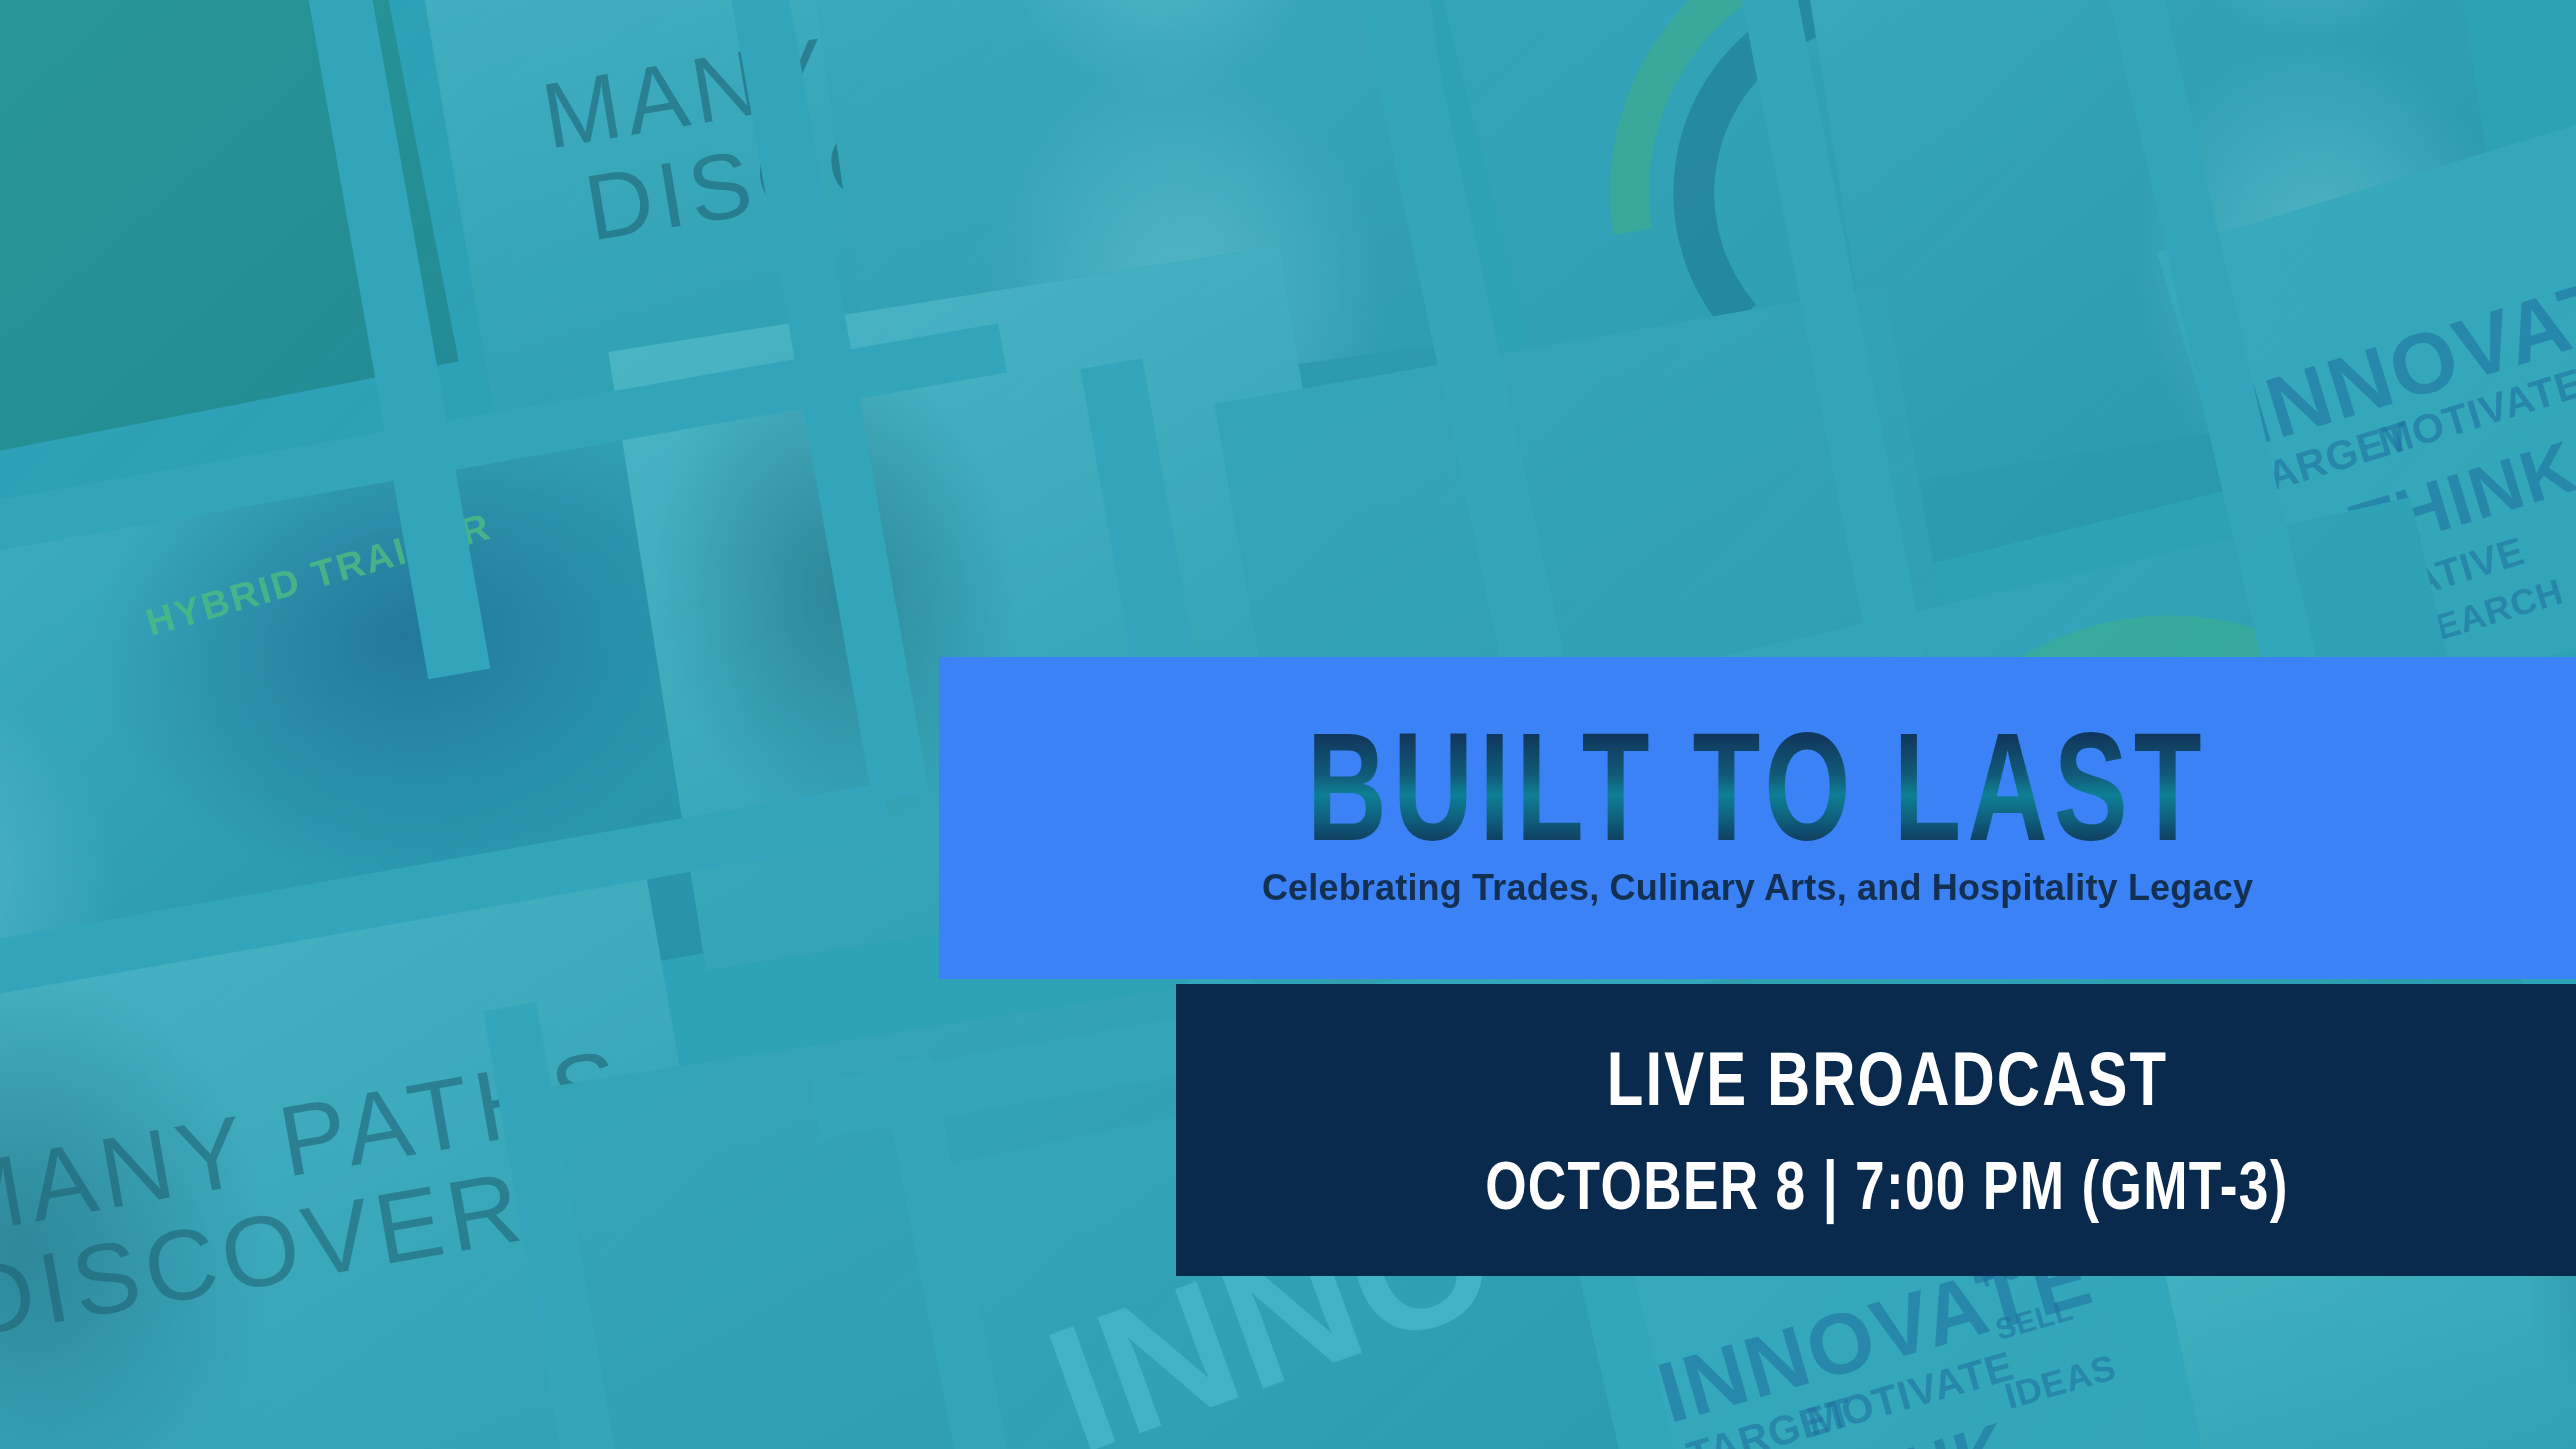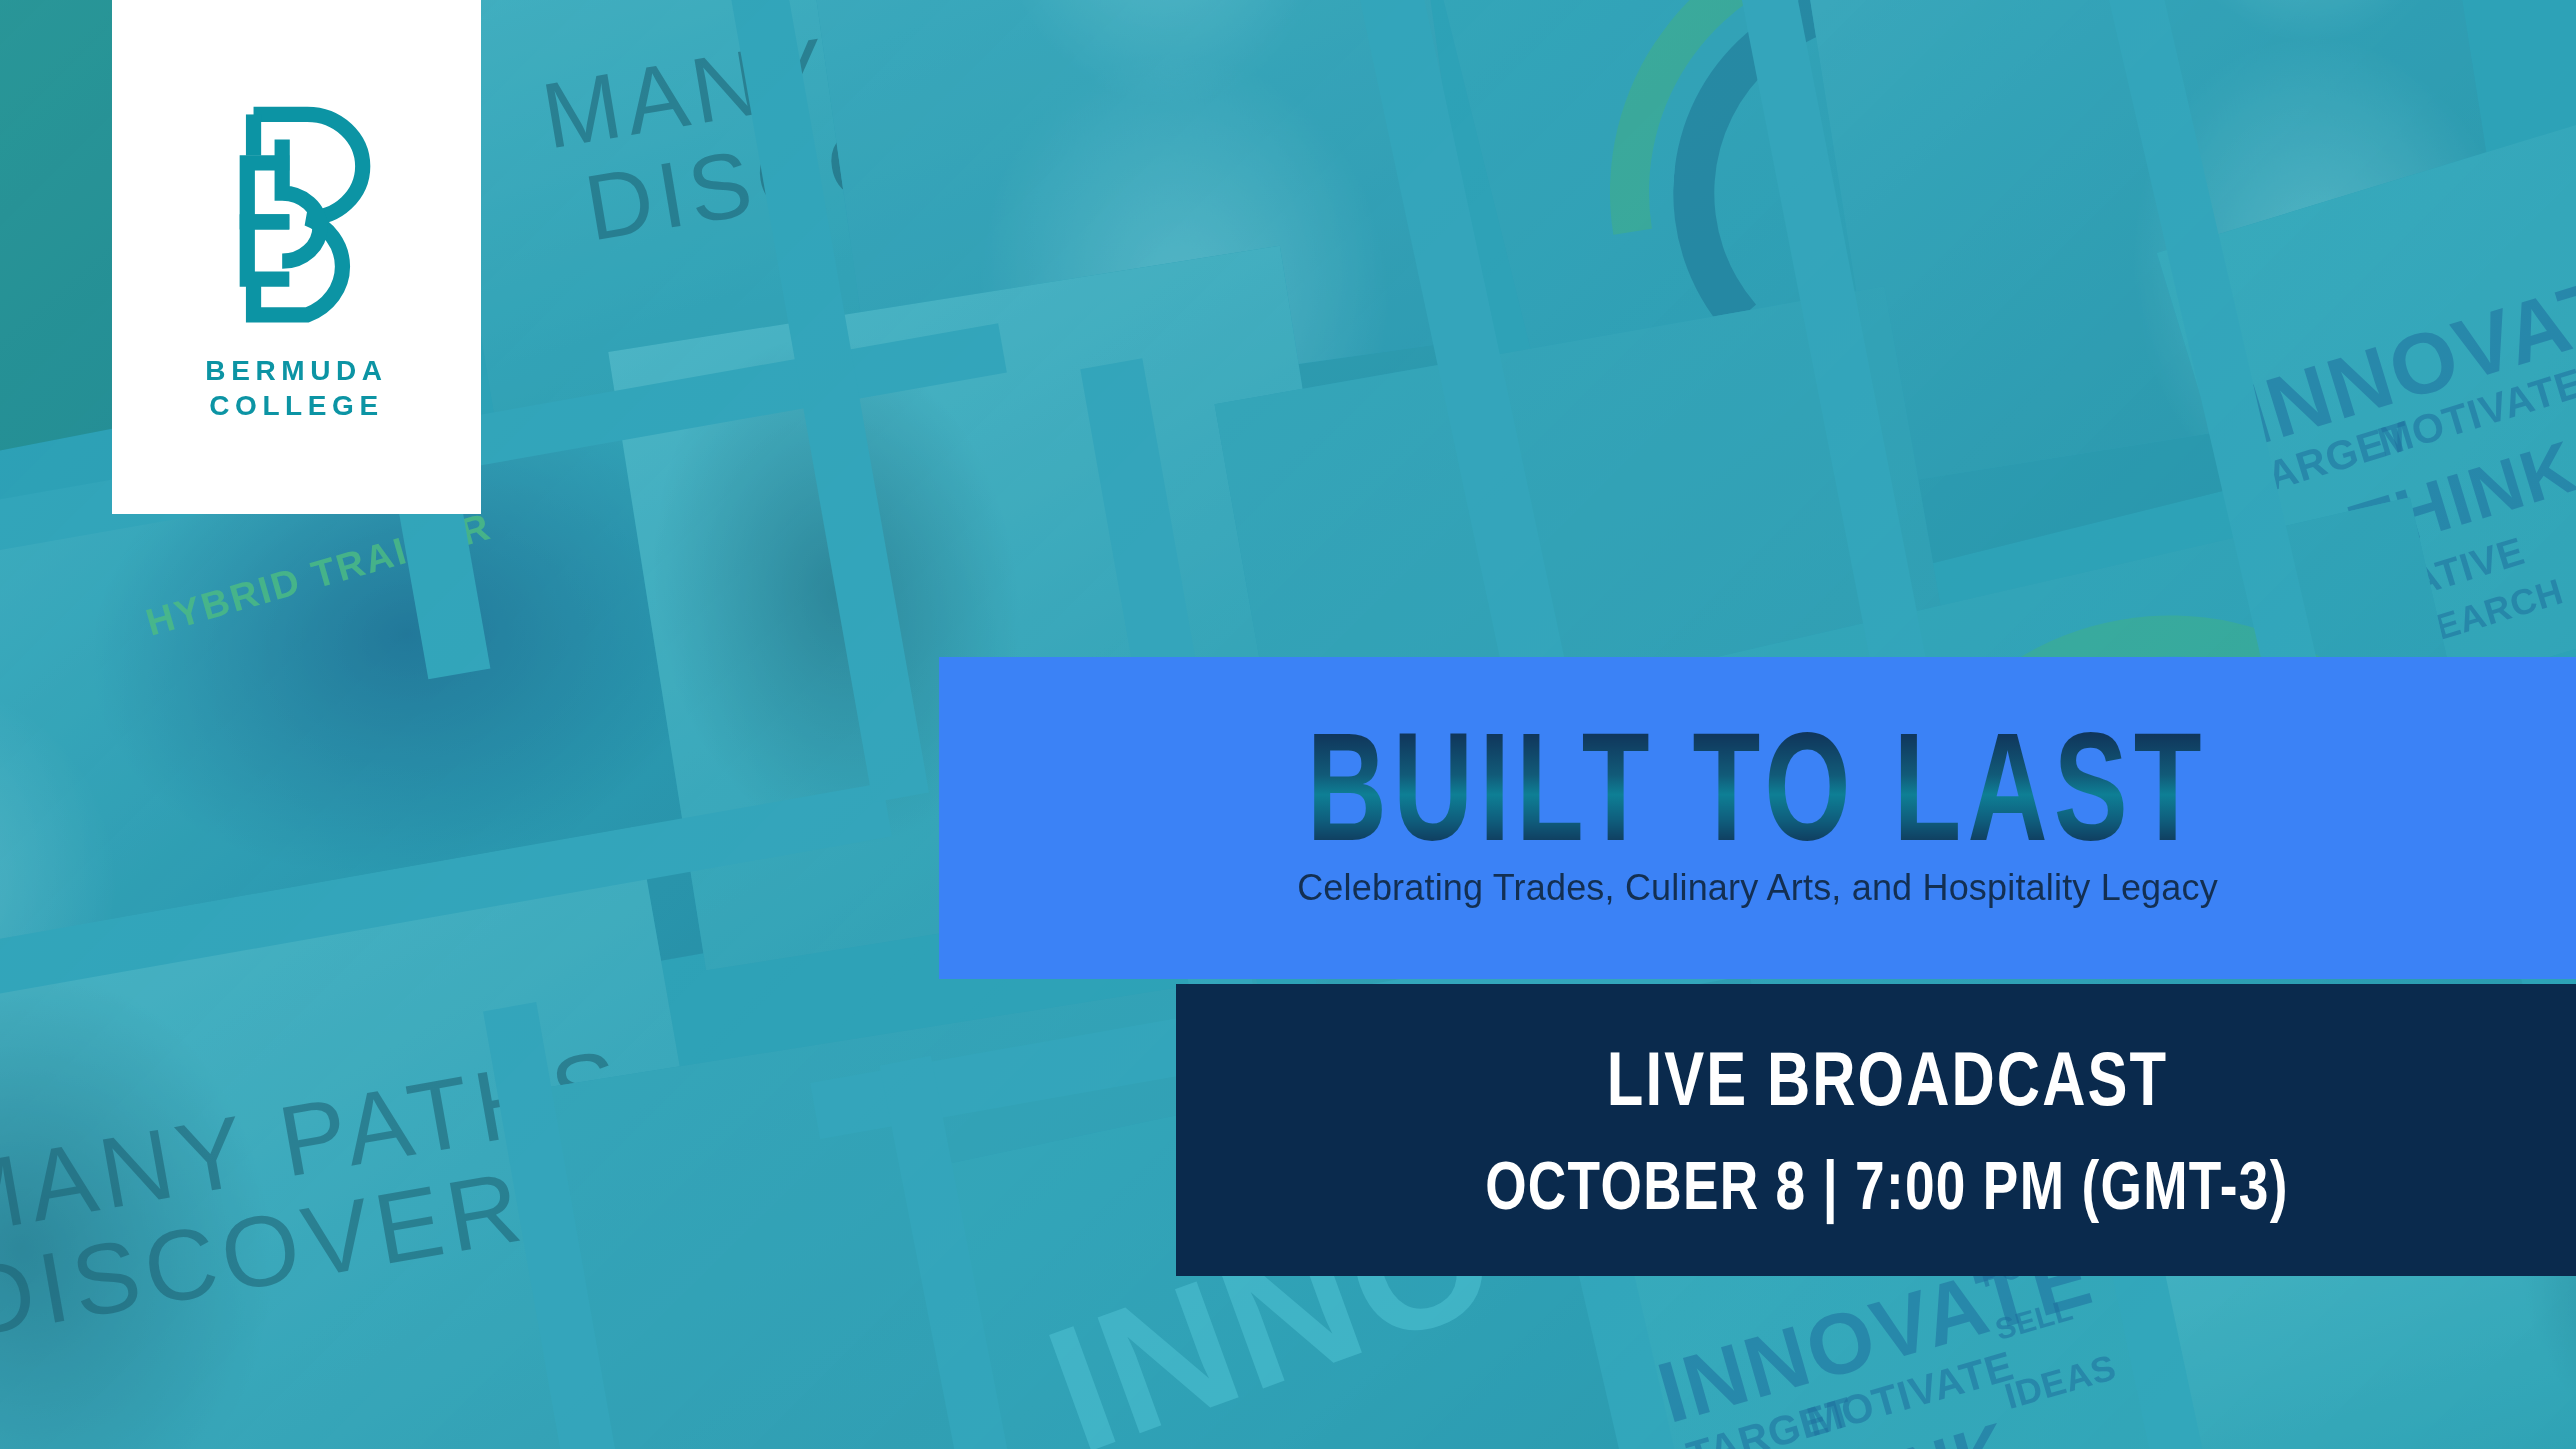--- a/index.html
+++ b/index.html
@@ -196,21 +196,21 @@
         #0d2a4b 100%);
     -webkit-background-clip: text;
     background-clip: text;
     color: transparent;
     -webkit-text-fill-color: transparent;
     white-space: nowrap;
   }
   .title-sub {
     margin-top: 21px;
     font-family: "Liberation Sans", sans-serif;
-    font-weight: 400;
+    font-weight: 700;
     font-size: 36px;
     color: #132f52;
     letter-spacing: .005em;
     white-space: nowrap;
   }
 
   
   .banner {
     position: absolute;
     left: 1176px;
@@ -348,40 +348,20 @@
     <div class="seam" style="left:537px; top:1002px; width:54px; height:626px; transform:rotate(-10deg);"></div>
     <div class="seam" style="left:939px; top:1055px; width:52px; height:626px; transform:rotate(-11deg);"></div>
     <div class="seam" style="left:1601px; top:1055px; width:54px; height:626px; transform:rotate(-13deg);"></div>
     <div class="seam" style="left:2129px; top:1038px; width:52px; height:626px; transform:rotate(-12deg);"></div>
     <div class="seam" style="left:1145px; top:358px; width:63px; height:751px; transform:rotate(-10deg);"></div>
 
     <div class="wash"></div>
     <div class="wash2"></div>
   </div>
 
-  <div class="logo-card">
-    <svg class="logo-mark" viewBox="0 0 200 250">
-      <g fill="none" stroke="#0c94a4" stroke-width="17">
-
-        <path d="M52 16 H112 A62 58 0 0 1 112 132 A62 58 0 0 1 112 240 H52 V200"></path>
-
-        <path d="M52 16 V62"></path>
-
-        <path d="M84 44 V104 A40 36 0 0 1 84 180"></path>
-
-        <path d="M92 70 H45 V136 H92"></path>
-
-        <path d="M92 136 H45 V200 H92"></path>
-      </g>
-    </svg>
-    <div class="logo-wordmark">
-      <div>BERMUDA</div>
-      <div>COLLEGE</div>
-    </div>
-  </div>
 
   <div class="title-card">
     <div class="title-main">BUILT TO LAST</div>
     <div class="title-sub">Celebrating Trades, Culinary Arts, and Hospitality Legacy</div>
   </div>
 
   <div class="banner">
     <div class="banner-title">LIVE BROADCAST</div>
     <div class="banner-sub">OCTOBER 8 | 7:00 PM (GMT-3)</div>
   </div>

